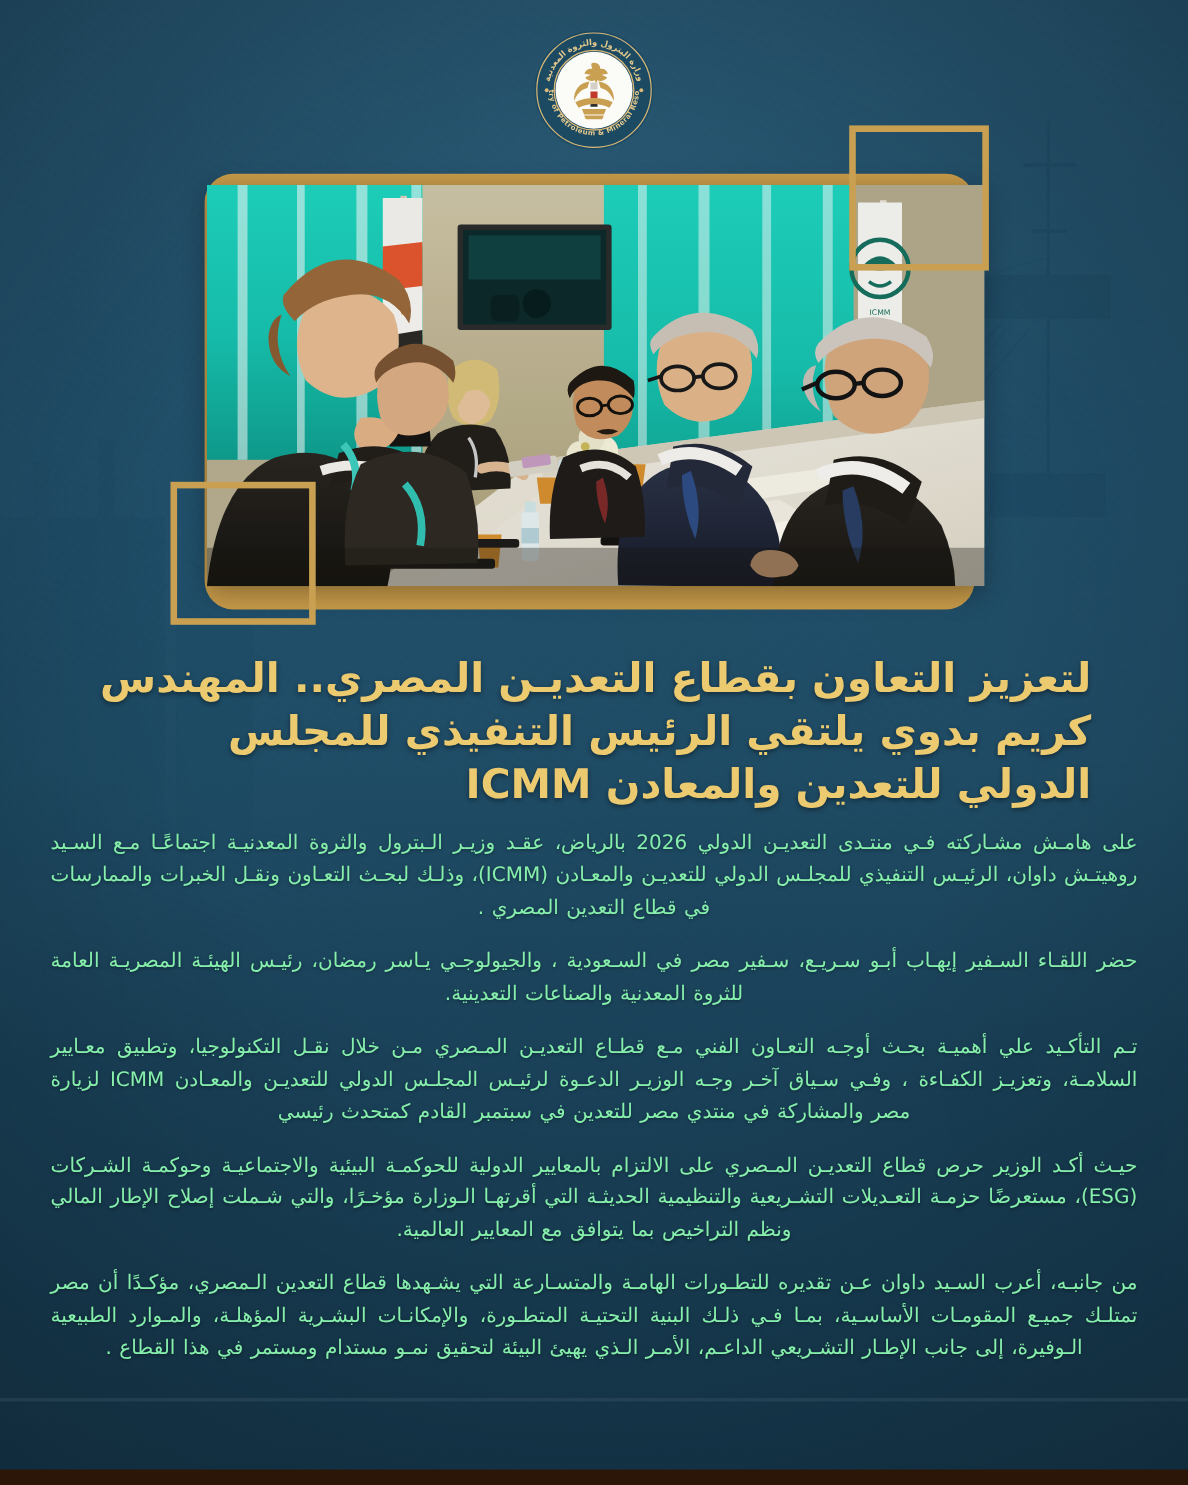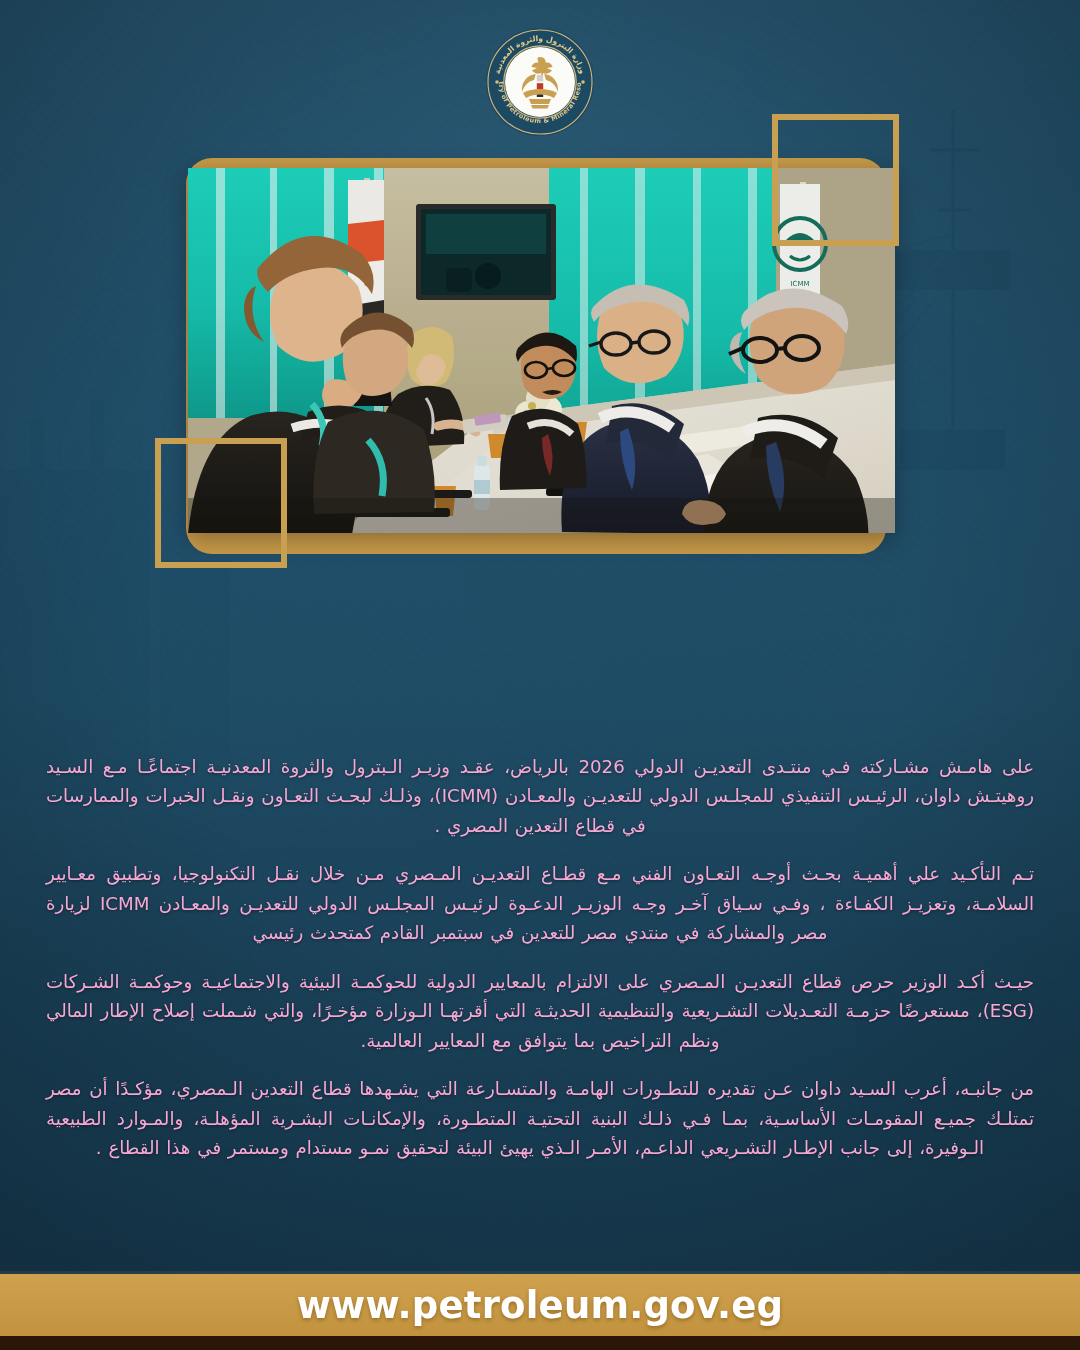--- a/index.html
+++ b/index.html
@@ -119,21 +119,21 @@
 
   
   .body-copy {
     position: absolute;
     top: 752px;
     left: 46px;
     width: 988px;
     direction: rtl;
     text-align: justify;
     text-align-last: center;
-    color: #f9a8d4;
+    color: #86efac;
     font-size: 18.2px;
     line-height: 1.62;
     text-shadow: 0 1px 3px rgba(0,0,0,.40);
   }
   .body-copy p {
     margin: 0 0 19px 0;
     word-spacing: 1px;
   }
   .body-copy p:last-child { margin-bottom: 11px; }
 
@@ -467,27 +467,26 @@
           <rect x="0" y="330" width="707" height="35" fill="#1a1712" opacity="0.35"></rect>
           <rect x="0" y="0" width="707" height="365" fill="#000" opacity="0.04"></rect>
         </g>
       </svg>
     </div>
 
     <div class="corner-square corner-tr"></div>
     <div class="corner-square corner-bl"></div>
   </div>
 
+  <h1 class="headline">لتعزيز التعاون بقطاع التعديـن المصري.. المهندس كريم بدوي يلتقي الرئيس التنفيذي للمجلس الدولي للتعدين والمعادن ICMM</h1>
 
   <div class="body-copy">
     <p>على هامـش مشـاركته فـي منتـدى التعديـن الدولي 2026 بالرياض، عقـد وزيـر الـبترول والثروة المعدنيـة اجتماعًـا مـع السـيد روهيتـش داوان، الرئيـس التنفيذي للمجلـس الدولي للتعديـن والمعـادن (ICMM)، وذلـك لبحـث التعـاون ونقـل الخبرات والممارسات في قطاع التعدين المصري .</p>
+    <p>حضر اللقـاء السـفير إيهـاب أبـو سـريـع، سـفير مصر في السـعودية ، والجيولوجـي يـاسر رمضان، رئيـس الهيئـة المصريـة العامة للثروة المعدنية والصناعات التعدينية.</p>
     <p>تـم التأكـيد علي أهميـة بحـث أوجـه التعـاون الفني مـع قطـاع التعديـن المـصري مـن خلال نقـل التكنولوجيا، وتطبيق معـايير السلامـة، وتعزيـز الكفـاءة ،  وفـي سـياق آخـر وجـه الوزيـر الدعـوة لرئيـس المجلـس الدولي للتعديـن والمعـادن ICMM لزيارة مصر والمشاركة في منتدي مصر للتعدين في سبتمبر القادم كمتحدث رئيسي</p>
     <p>حيـث أكـد الوزير حرص قطاع التعديـن المـصري على الالتزام بالمعايير الدولية للحوكمـة البيئية والاجتماعيـة وحوكمـة الشـركات (ESG)، مستعرضًا حزمـة التعـديلات التشـريعية والتنظيمية الحديثـة التي أقرتهـا الـوزارة مؤخـرًا، والتي شـملت إصلاح الإطار المالي ونظم التراخيص بما يتوافق مع المعايير العالمية.</p>
     <p>من جانبـه، أعرب السـيد داوان عـن تقديره للتطـورات الهامـة والمتسـارعة التي يشـهدها قطاع التعدين الـمصري، مؤكـدًا أن مصر تمتلـك جميـع المقومـات الأساسـية، بمـا فـي ذلـك البنية التحتيـة المتطـورة، والإمكانـات البشـرية المؤهلـة، والمـوارد الطبيعية الـوفيرة، إلى جانب الإطـار التشـريعي الداعـم، الأمـر الـذي يهيئ البيئة لتحقيق نمـو مستدام ومستمر في هذا القطاع .</p>
   </div>
 
   <div class="footer-topline"></div>
-  <div class="footer-band">
-    <span class="footer-url">www.petroleum.gov.eg</span>
-  </div>
   <div class="footer-strip"></div>
 
 </div>
 
 </body></html>

